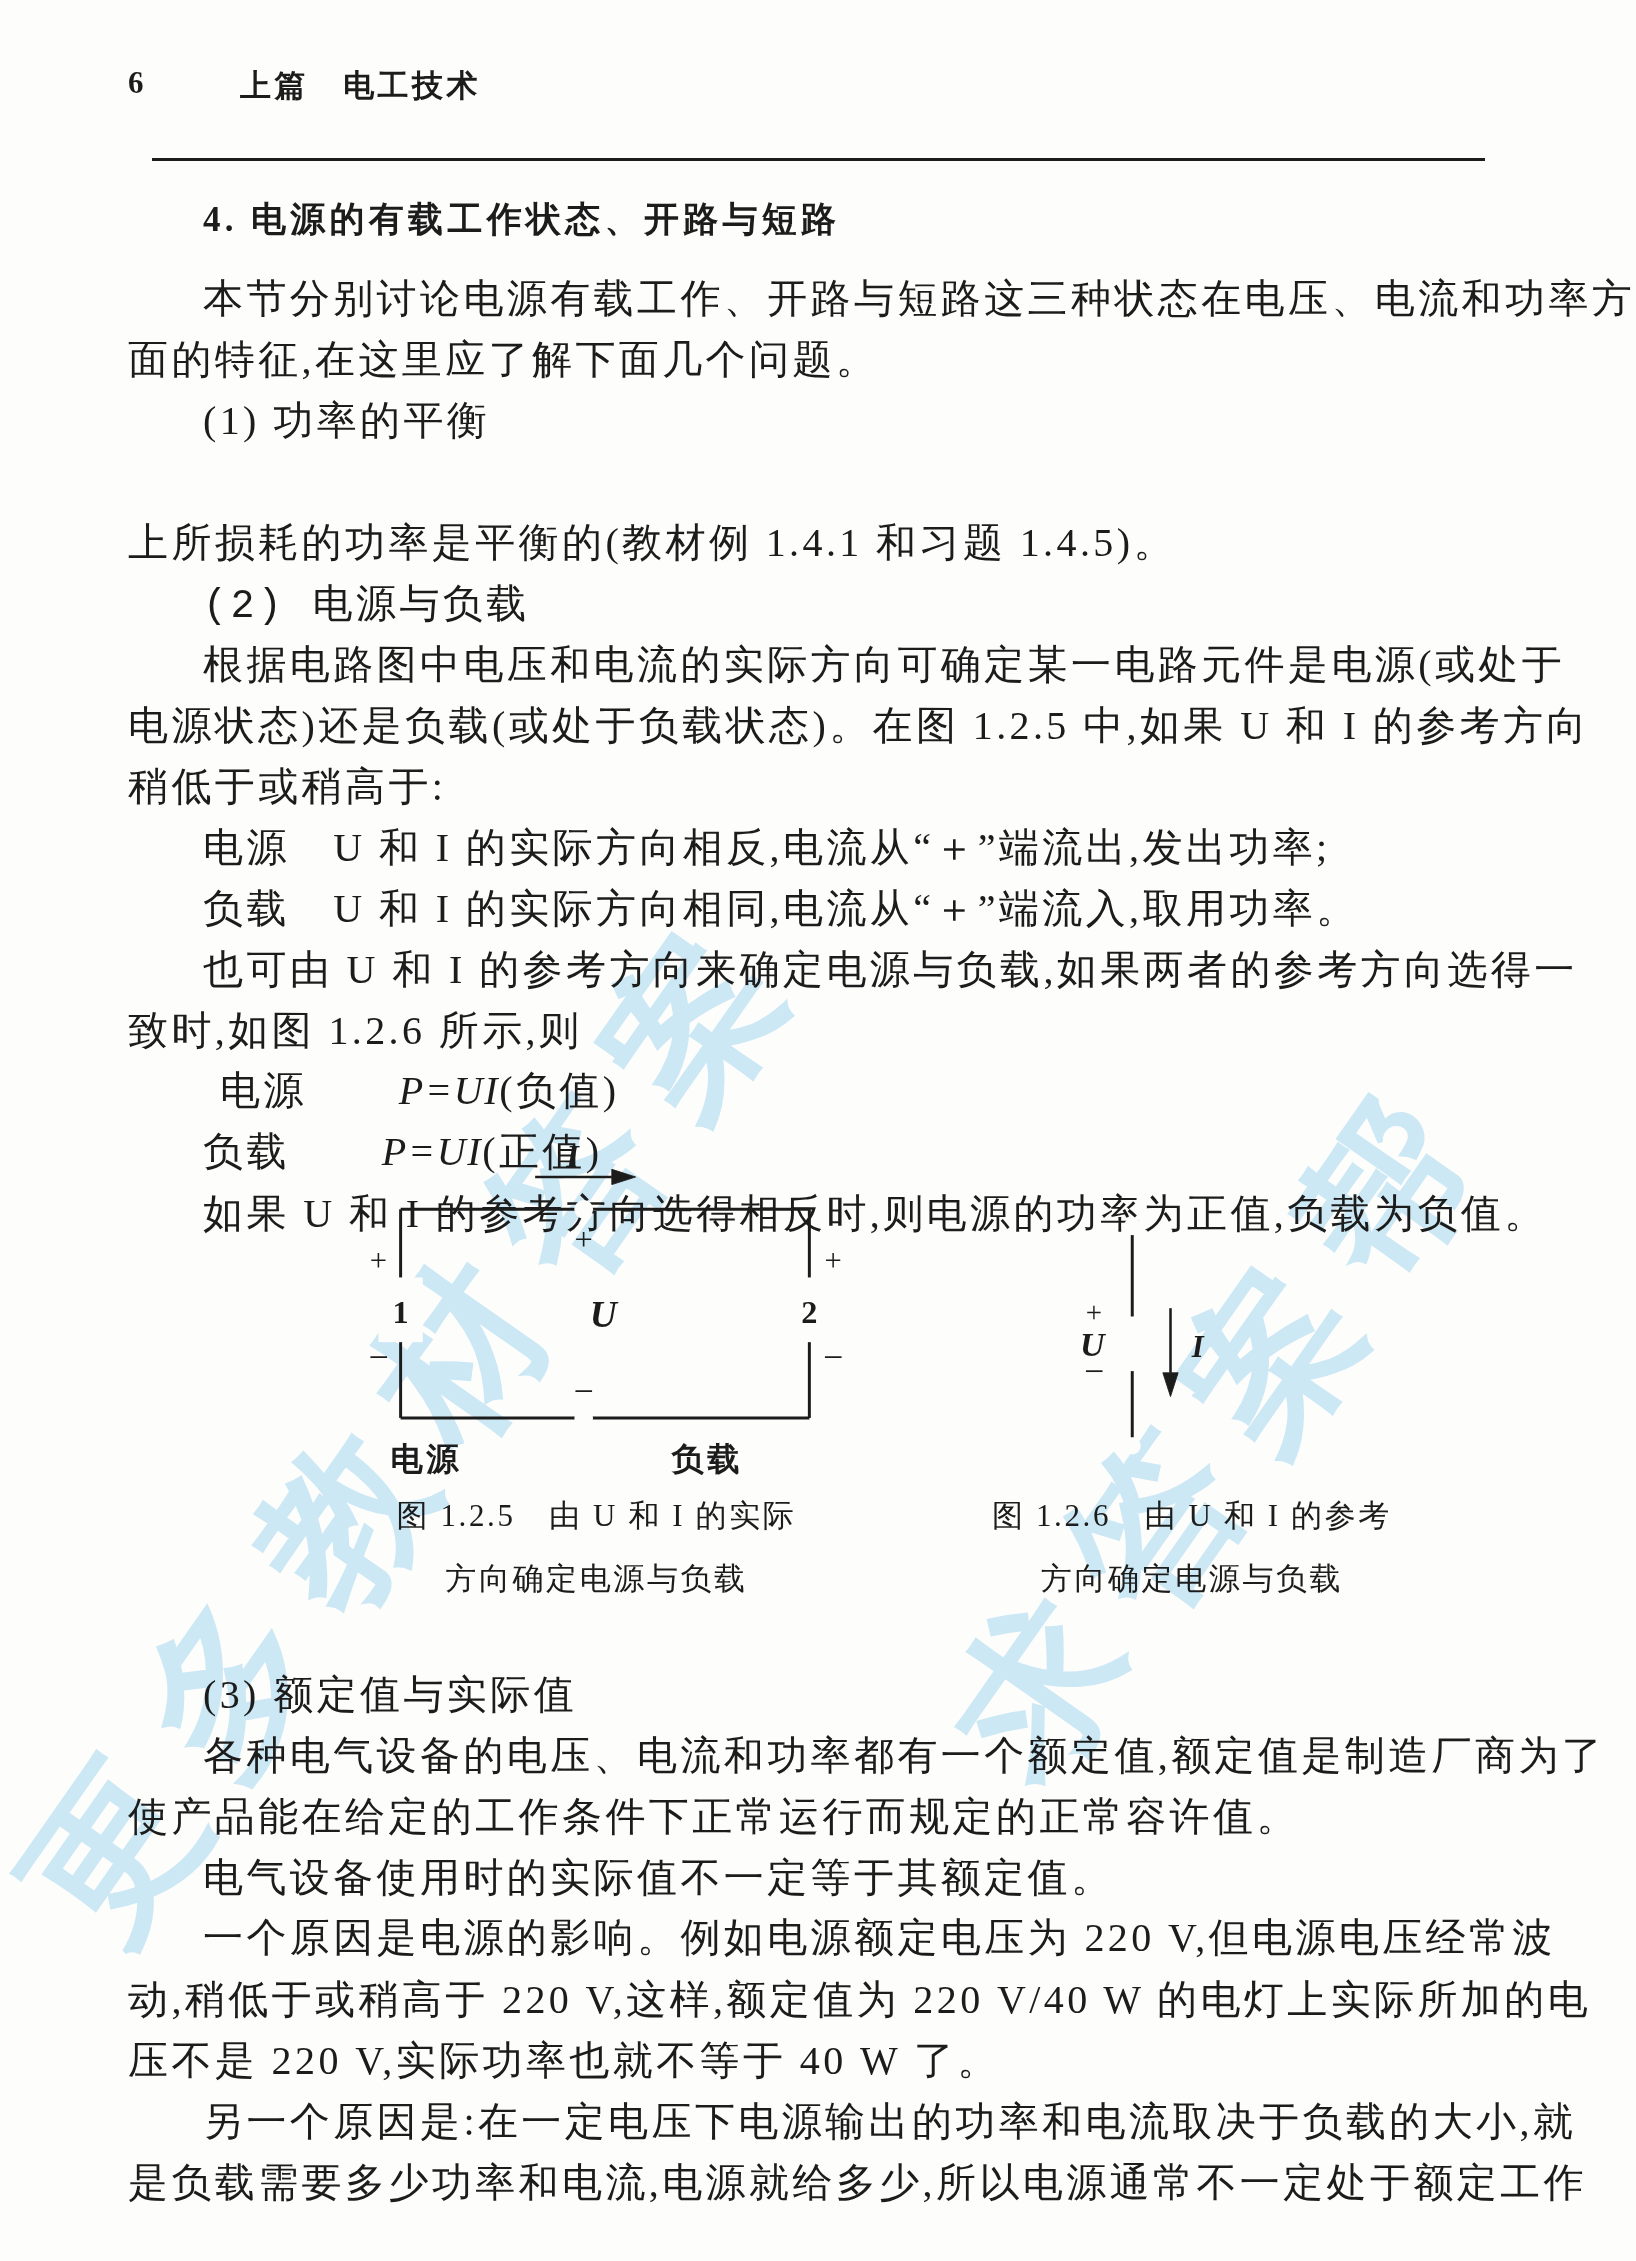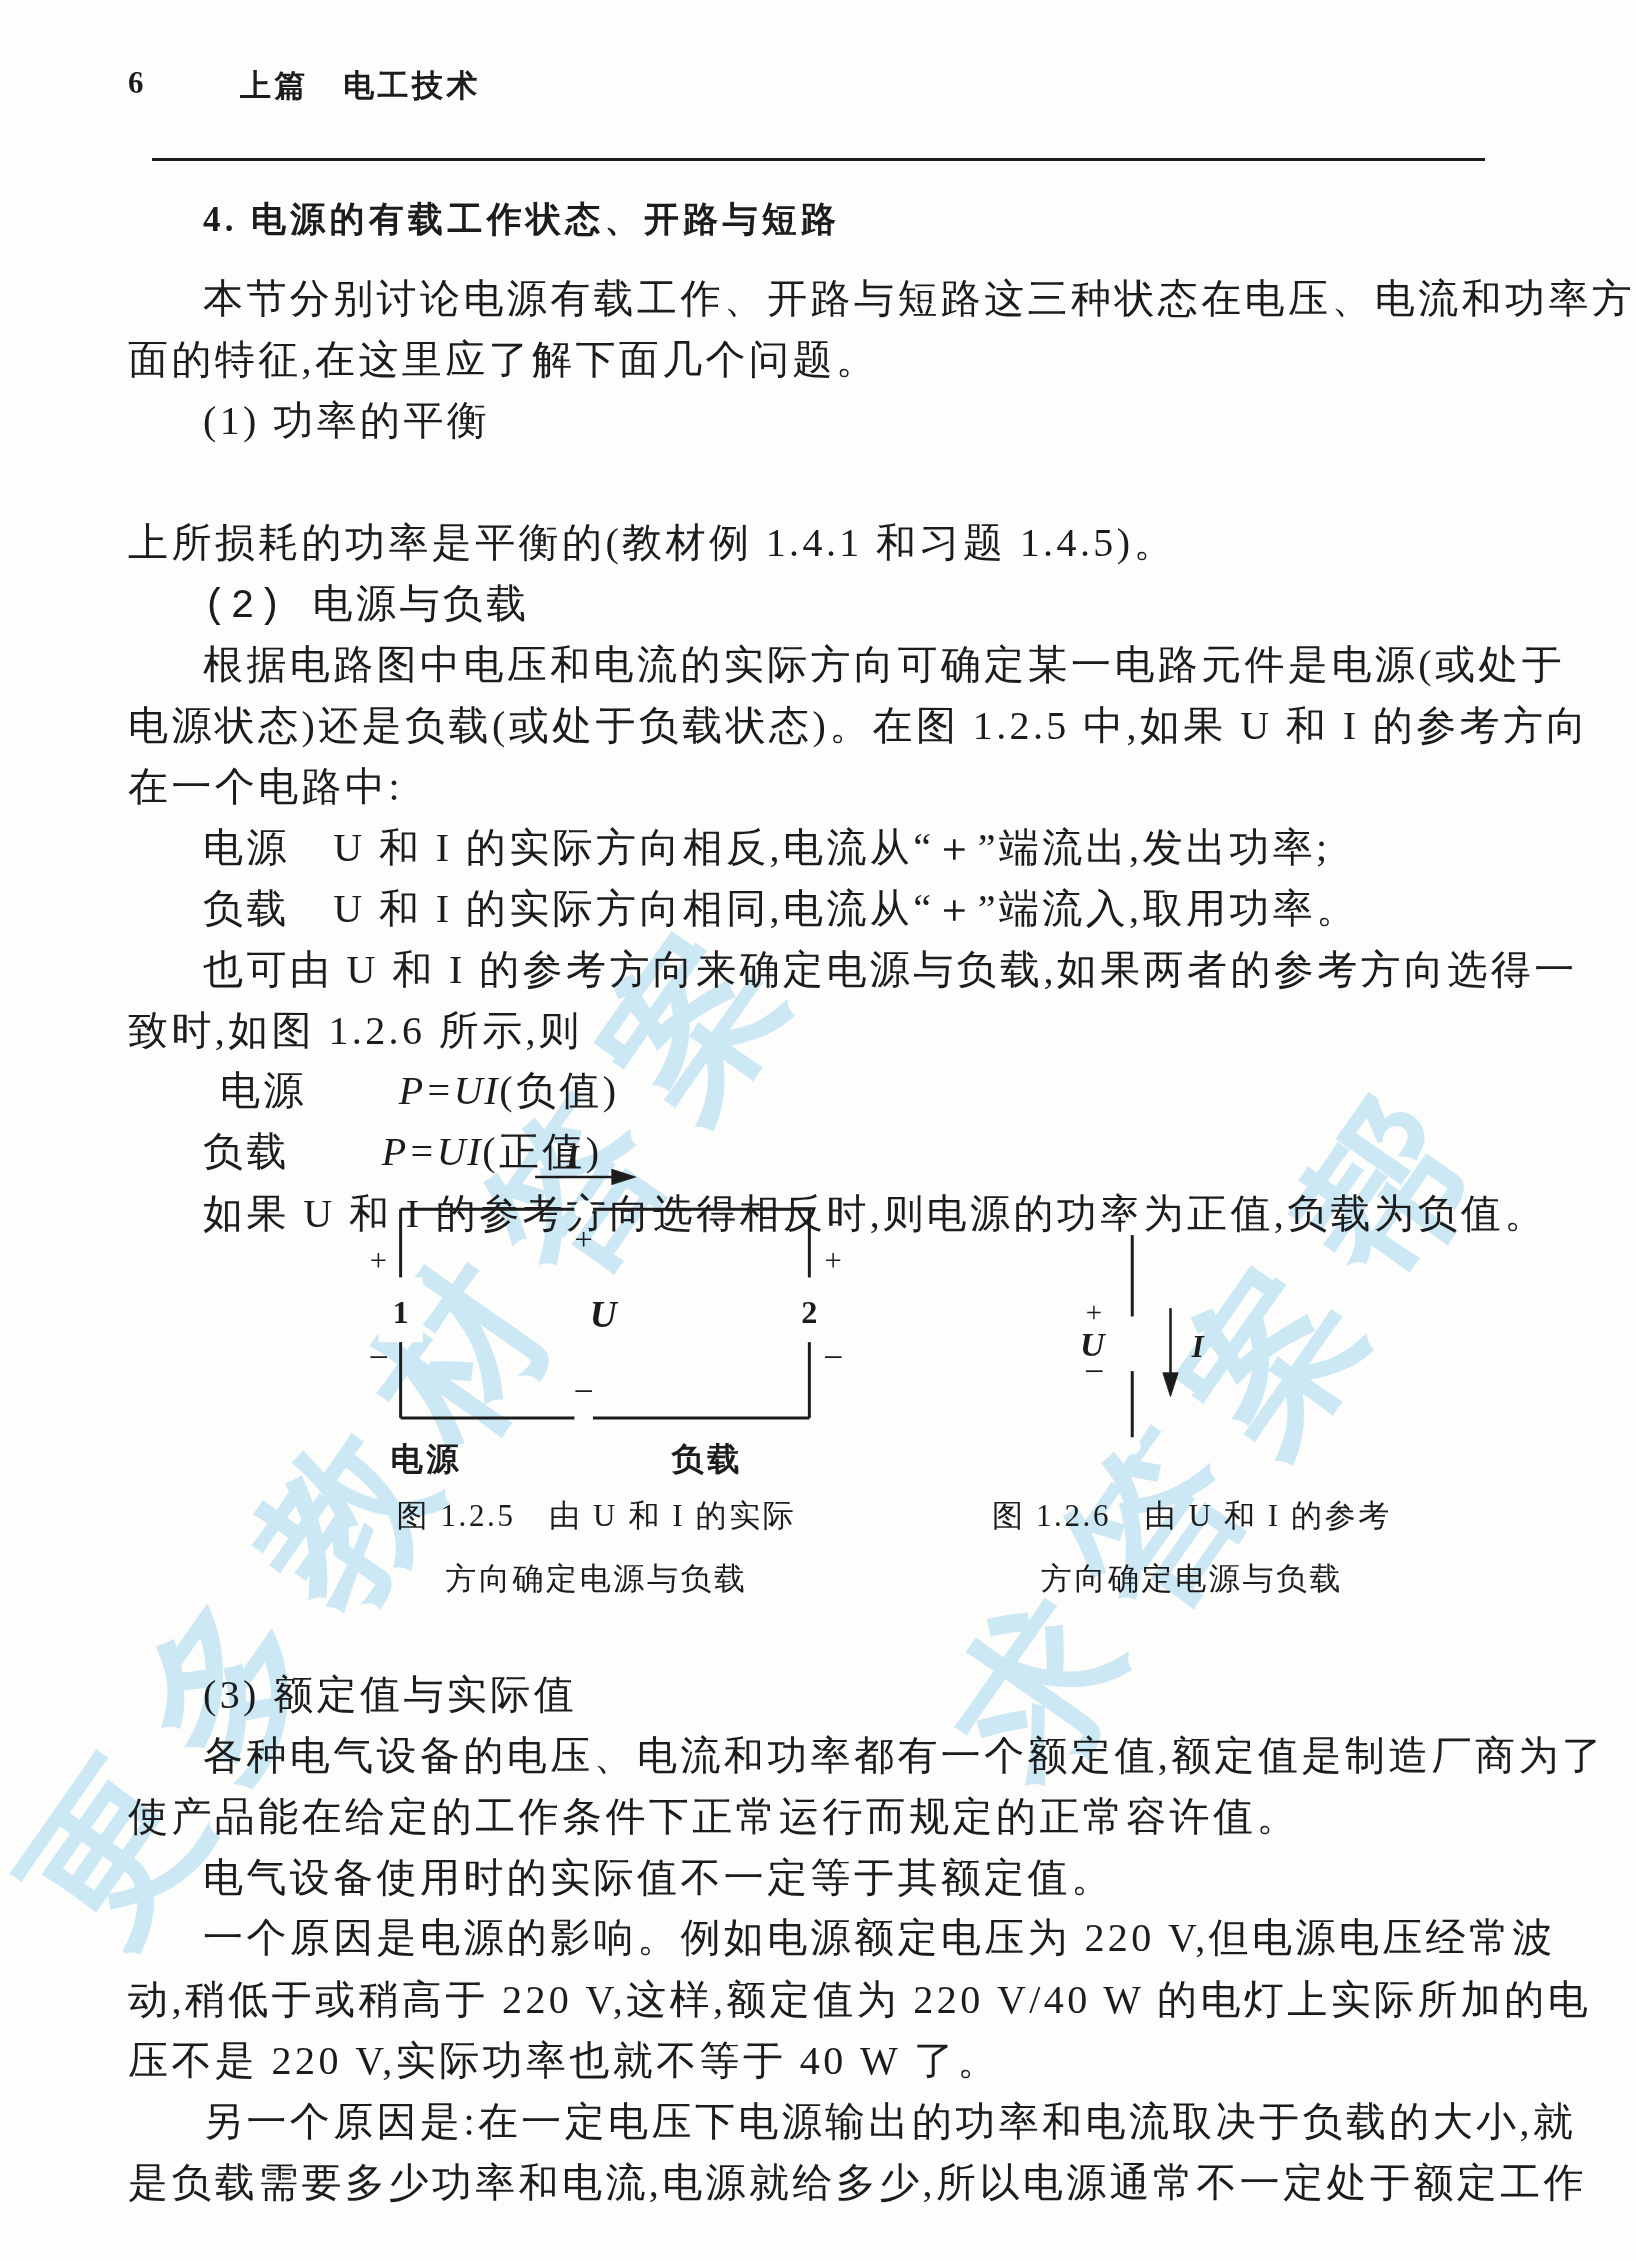--- a/index.html
+++ b/index.html
@@ -86,21 +86,21 @@
 
   <div class="heading" style="left:203px;top:196px;">4. 电源的有载工作状态、开路与短路</div>
 
   <div class="ln" style="left:203px;top:271px;">本节分别讨论电源有载工作、开路与短路这三种状态在电压、电流和功率方</div>
   <div class="ln" style="left:128px;top:332px;text-align:center;">面的特征,在这里应了解下面几个问题。</div>
   <div class="ln" style="left:203px;top:393px;">(1) 功率的平衡</div>
   <div class="ln" style="left:128px;top:515px;text-align:center;">上所损耗的功率是平衡的(教材例 1.4.1 和习题 1.4.5)。</div>
   <div class="ln" style="left:203px;top:576px;font-family:Liberation Mono, monospace;">(2) 电源与负载</div>
   <div class="ln" style="left:203px;top:637px;">根据电路图中电压和电流的实际方向可确定某一电路元件是电源(或处于</div>
   <div class="ln" style="left:128px;top:698px;">电源状态)还是负载(或处于负载状态)。在图 1.2.5 中,如果 U 和 I 的参考方向</div>
-  <div class="ln" style="left:128px;top:759px;">在一个电路中:</div>
+  <div class="ln" style="left:128px;top:759px;">稍低于或稍高于:</div>
   <div class="ln" style="left:203px;top:820px;">电源　U 和 I 的实际方向相反,电流从“＋”端流出,发出功率;</div>
   <div class="ln" style="left:203px;top:881px;">负载　U 和 I 的实际方向相同,电流从“＋”端流入,取用功率。</div>
   <div class="ln" style="left:203px;top:942px;">也可由 U 和 I 的参考方向来确定电源与负载,如果两者的参考方向选得一</div>
   <div class="ln" style="left:128px;top:1003px;">致时,如图 1.2.6 所示,则</div>
 
   <div class="ln" style="left:220px;top:1063px;">
     <span>电源</span><span class="fsp">P=UI</span><span>(负值)</span>
   </div>
   <div class="ln" style="left:203px;top:1124px;">
     <span>负载</span><span class="fsp">P=UI</span><span>(正值)</span>

